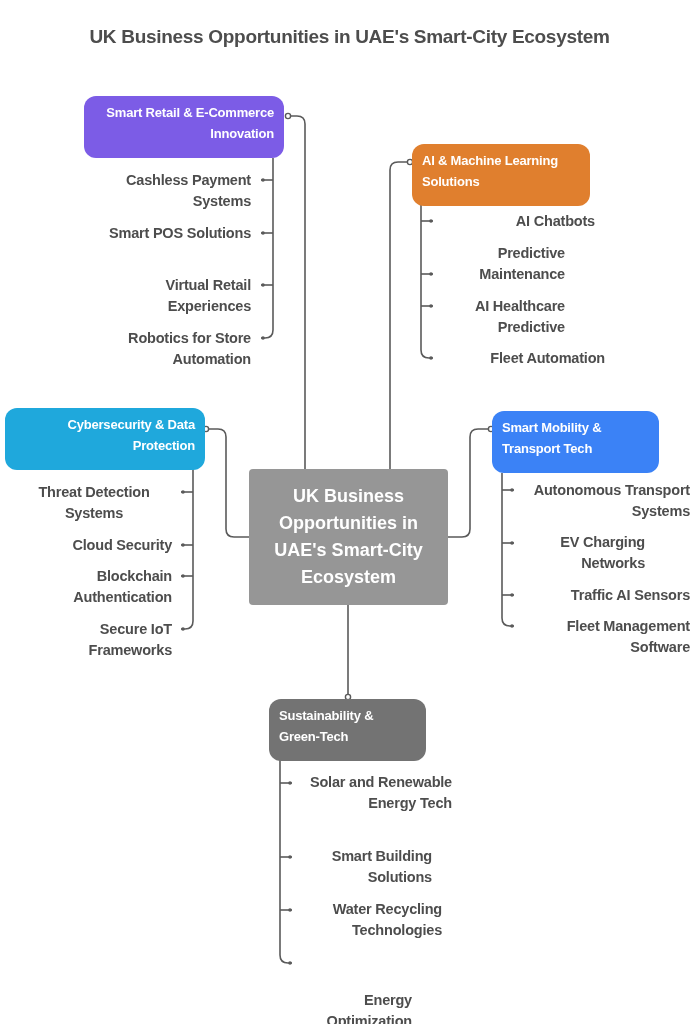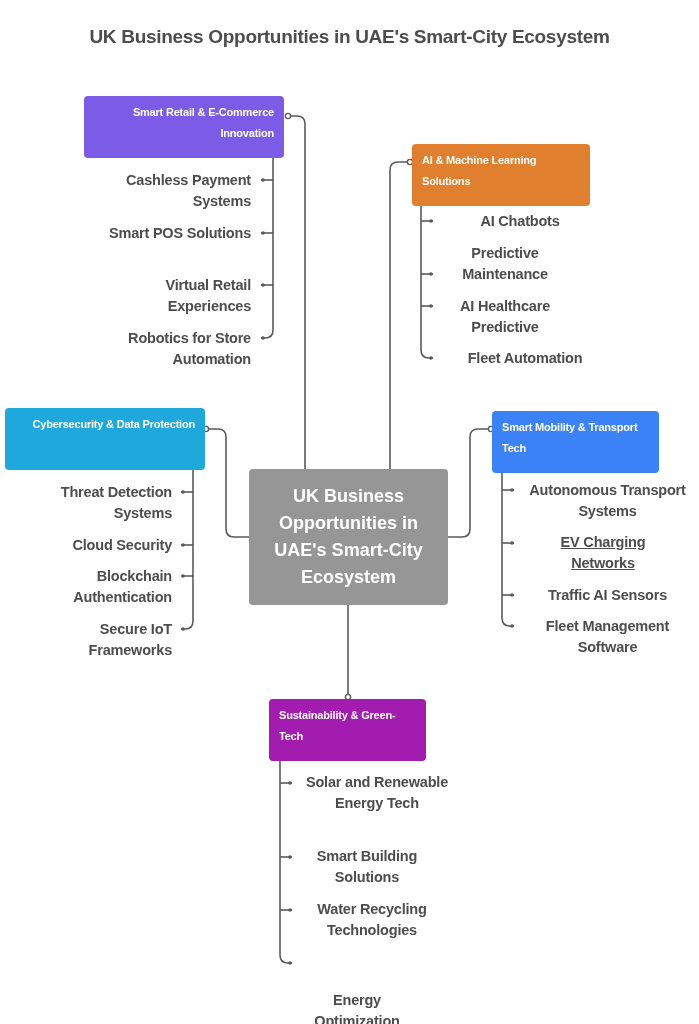--- a/index.html
+++ b/index.html
@@ -1,32 +1,32 @@
 <!DOCTYPE html>
 <html><head>
 <meta charset="utf-8">
 <style>
   html, body { margin:0; padding:0; background:#ffffff; }
   body { width:699px; height:1024px; position:relative; overflow:hidden;
          font-family:"Liberation Sans", "DejaVu Sans", sans-serif; }
   #title { position:absolute; left:0; top:26px; width:699px; text-align:center;
            font-size:19px; font-weight:bold; color:#4d4d4d; letter-spacing:-0.3px; }
   svg#wires { position:absolute; left:0; top:0; width:699px; height:1024px; }
-  .node { position:absolute; box-sizing:border-box; border-radius:4px; color:#fff;
-          font-weight:bold; font-size:11px; line-height:21px; padding:6px 10px; letter-spacing:-0.2px; }
+  .node { position:absolute; box-sizing:border-box; border-radius:12px; color:#fff;
+          font-weight:bold; font-size:13px; line-height:21px; padding:6px 10px; letter-spacing:-0.2px; }
   .node.right-al { text-align:right; }
   .node.left-al { text-align:left; }
   .center { position:absolute; left:249px; top:469px; width:199px; height:136px;
             background:#969696; border-radius:4px; color:#fff; font-weight:bold;
             font-size:18px; line-height:27px; text-align:center; display:flex;
             align-items:center; justify-content:center; padding:0 6px; box-sizing:border-box; }
   .leaf { position:absolute; color:#4d4d4d; font-weight:bold; font-size:14.5px;
           line-height:21px; letter-spacing:-0.2px; }
   .leaf.r { text-align:right; }
-  .leaf.l { text-align:center; }
+  .leaf.l { text-align:right; }
 </style>
 </head>
 <body>
 
 <div id="title">UK Business Opportunities in UAE's Smart-City Ecosystem</div>
 
 <svg id="wires" xmlns="http://www.w3.org/2000/svg">
   <g fill="none" stroke="#5a5a5a" stroke-width="1.6">
 
     <path d="M305,469 L305,124 Q305,116 297,116 L287,116"></path>
@@ -111,32 +111,32 @@
   <span>AI &amp; Machine Learning Solutions</span>
 </div>
 <div class="leaf l" style="left:445px; top:211px; width:150px;">AI Chatbots</div>
 <div class="leaf l" style="left:445px; top:243px; width:120px;">Predictive Maintenance</div>
 <div class="leaf l" style="left:445px; top:296px; width:120px;">AI Healthcare Predictive</div>
 <div class="leaf l" style="left:445px; top:348px; width:160px;">Fleet Automation</div>
 
 <div class="node right-al" style="left:5px; top:408px; width:200px; height:62px; background:#1fa8dc;">
   <span>Cybersecurity &amp; Data Protection</span>
 </div>
-<div class="leaf r" style="left:16px; top:482px; width:156px;">Threat Detection Systems</div>
+<div class="leaf r" style="left:16px; top:482px; width:156px;text-align:center;">Threat Detection Systems</div>
 <div class="leaf r" style="left:16px; top:535px; width:156px;">Cloud Security</div>
 <div class="leaf r" style="left:16px; top:566px; width:156px;">Blockchain Authentication</div>
 <div class="leaf r" style="left:16px; top:619px; width:156px;">Secure IoT Frameworks</div>
 
 <div class="node left-al" style="left:492px; top:411px; width:167px; height:62px; background:#3b82f6;">
   <span>Smart Mobility &amp; Transport Tech</span>
 </div>
 <div class="leaf l" style="left:525px; top:480px; width:165px;">Autonomous Transport Systems</div>
-<div class="leaf l" style="left:543px; top:532px; width:120px;text-decoration:underline;">EV Charging Networks</div>
+<div class="leaf l" style="left:525px; top:532px; width:120px;">EV Charging Networks</div>
 <div class="leaf l" style="left:525px; top:585px; width:165px;">Traffic AI Sensors</div>
 <div class="leaf l" style="left:525px; top:616px; width:165px;">Fleet Management Software</div>
 
-<div class="node left-al" style="left:269px; top:699px; width:157px; height:62px; background:#a21caf;">
+<div class="node left-al" style="left:269px; top:699px; width:157px; height:62px; background:#737373;">
   <span>Sustainability &amp; Green-Tech</span>
 </div>
 <div class="leaf l" style="left:302px; top:772px; width:150px;">Solar and Renewable Energy Tech</div>
 <div class="leaf l" style="left:302px; top:846px; width:130px;">Smart Building Solutions</div>
 <div class="leaf l" style="left:302px; top:899px; width:140px;">Water Recycling Technologies</div>
 <div class="leaf l" style="left:302px; top:952px; width:110px;margin-top:38px;">Energy Optimization Platforms</div>
 
 </body></html>

